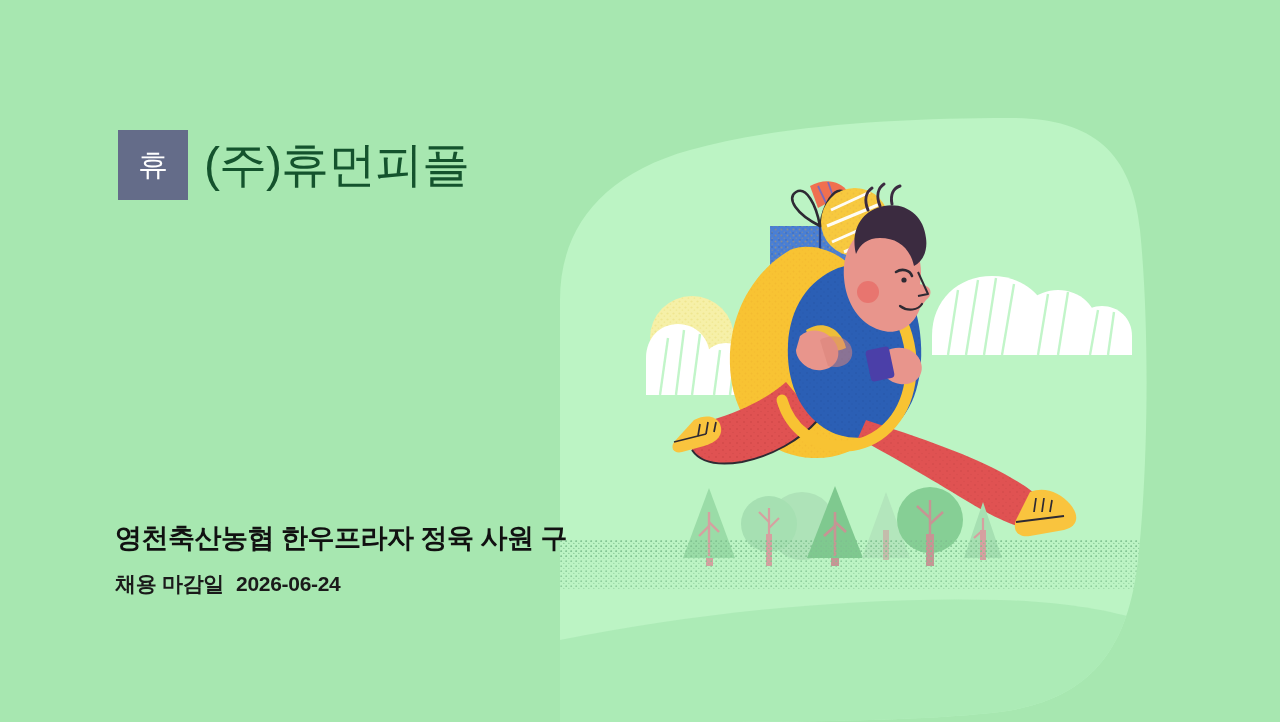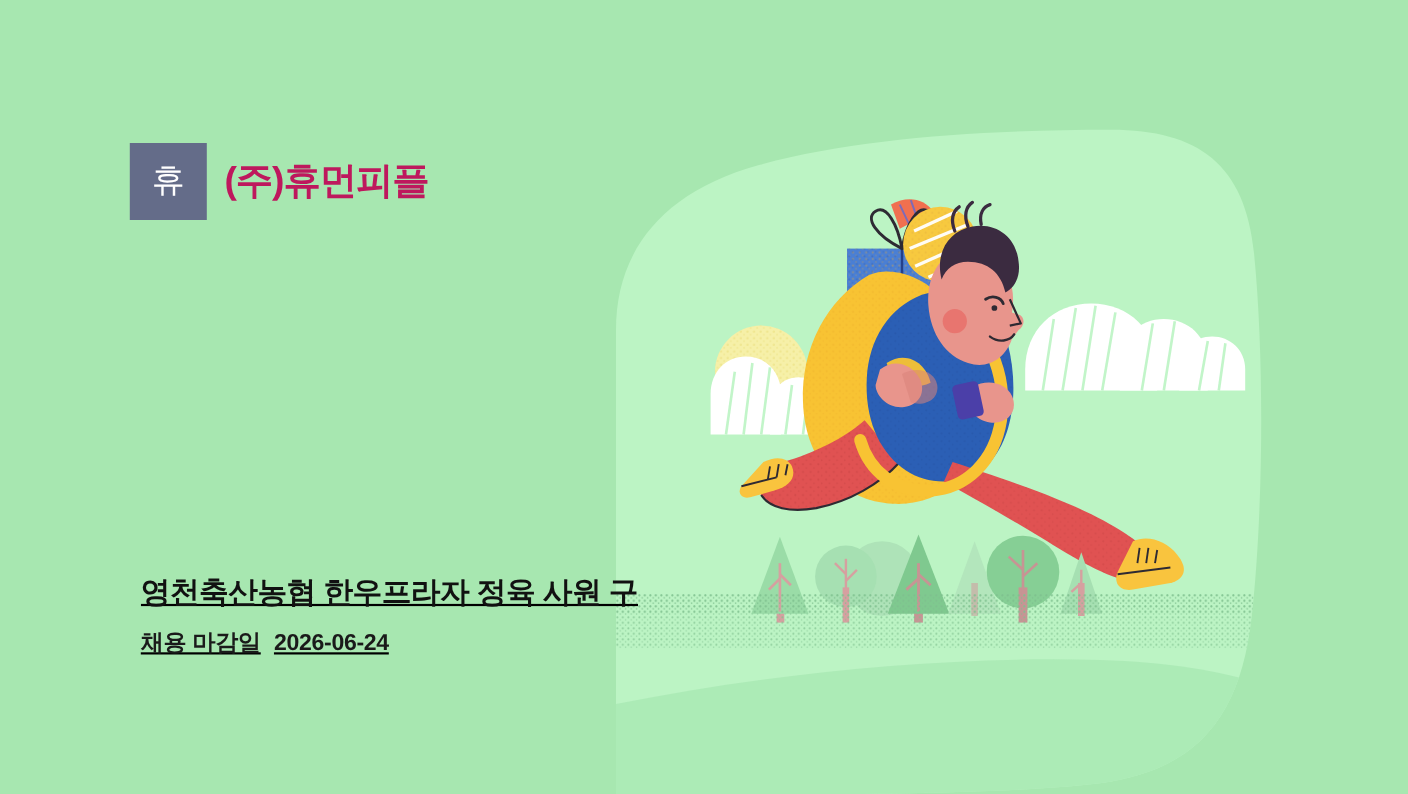--- a/index.html
+++ b/index.html
@@ -38,34 +38,33 @@
     display:flex;
     align-items:center;
     justify-content:center;
     font-size:30px;
     line-height:1;
     font-weight:400;
     letter-spacing:0;
     flex:0 0 auto;
   }
   #company-name {
-    font-size:34px;
-    font-weight:700;
-    color:#be185d;
+    font-size:48px;
+    font-weight:400;
+    color:#14532d;
     line-height:1.05;
     white-space:nowrap;
     letter-spacing:-1px;
   }
   
   #posting-block {
     position:absolute;
-    left:128px; top:522px;
+    left:115px; top:522px;
     z-index:5;
     max-width:600px;
-    text-decoration:underline;
   }
   #job-title {
     font-size:27px;
     font-weight:700;
     color:#111111;
     line-height:1.25;
     white-space:nowrap;
     overflow:hidden;
     letter-spacing:-0.5px;
   }

